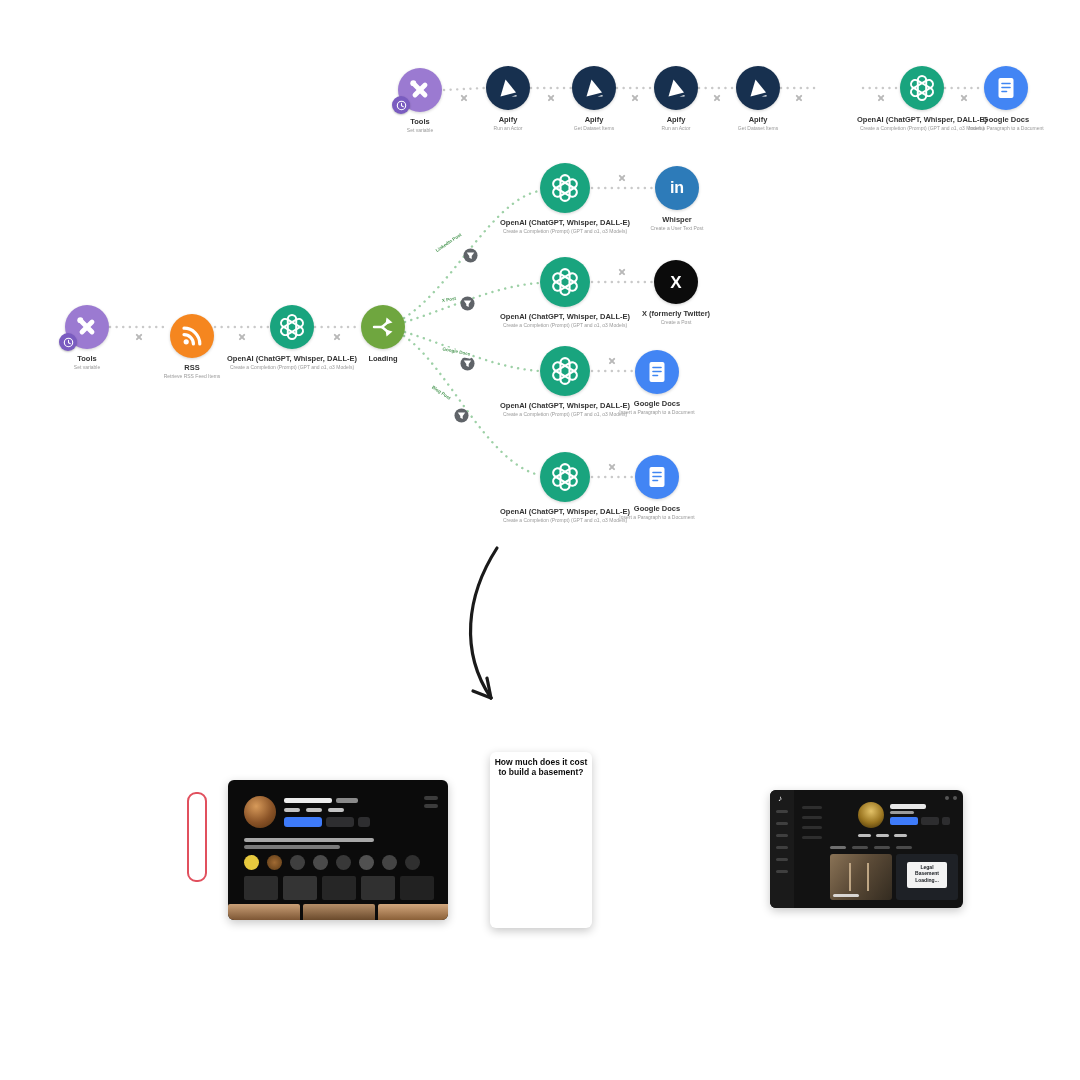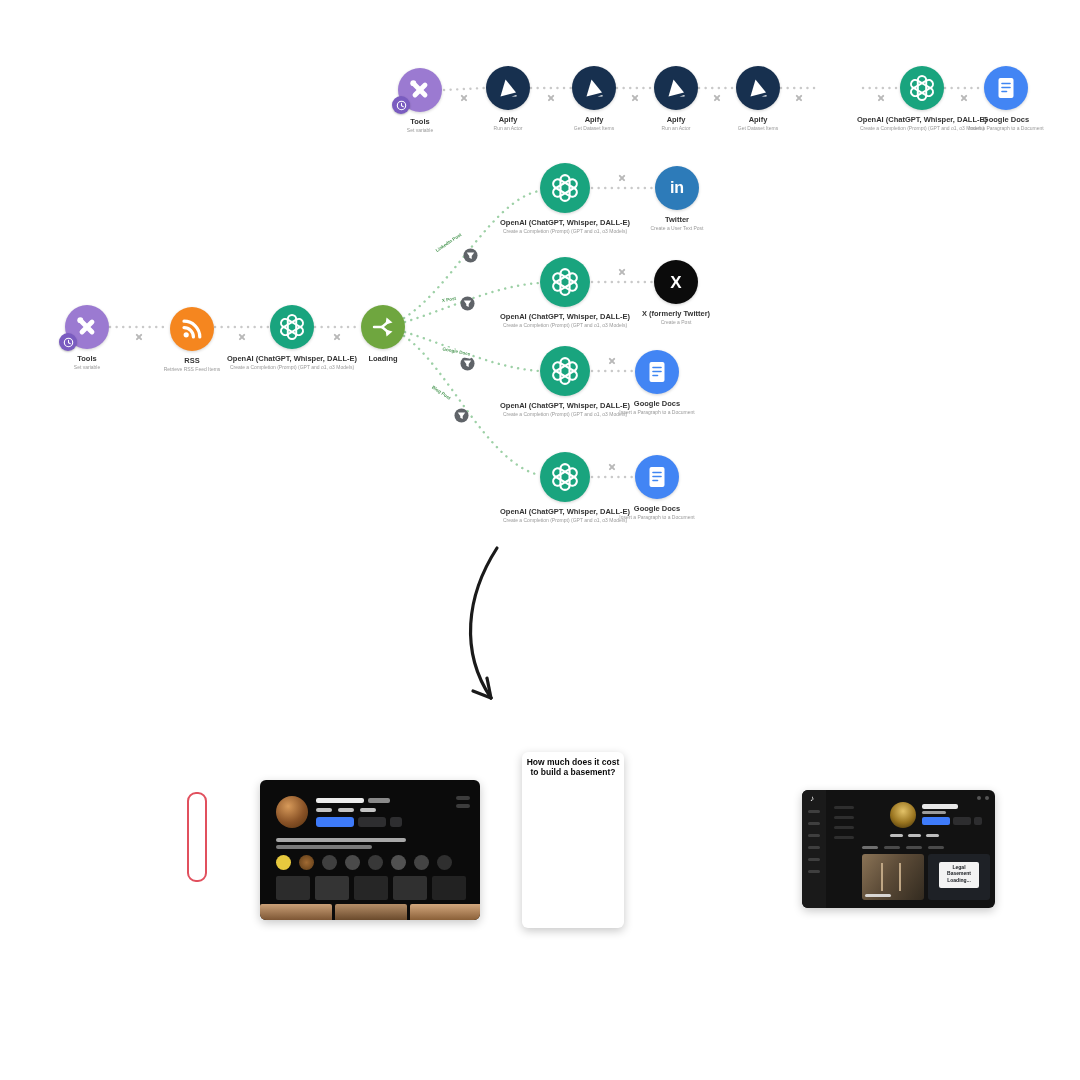--- a/index.html
+++ b/index.html
@@ -20,21 +20,21 @@
   .txtic{color:#fff;font-weight:700;line-height:1;}
   
   .wr{position:absolute;width:8px;height:8px;}
   .wr::before,.wr::after{content:"";position:absolute;left:0;top:3px;width:8px;height:1.8px;
      background:#b9b9b9;border-radius:1px;}
   .wr::before{transform:rotate(45deg);} .wr::after{transform:rotate(-45deg);}
   .filter{position:absolute;width:15px;height:15px;}
   .rlabel{position:absolute;font-size:4.6px;font-weight:700;color:#4f9a58;background:#fff;
      padding:0 2px;line-height:1.5;border-radius:2px;white-space:nowrap;}
   
-  .shot{position:absolute;border-radius:6px;overflow:hidden;box-shadow:0 3px 10px rgba(0,0,0,.22);margin-left:32px;}
+  .shot{position:absolute;border-radius:6px;overflow:hidden;box-shadow:0 3px 10px rgba(0,0,0,.22);}
   .abs{position:absolute;}
   .bar{position:absolute;border-radius:2px;background:#cfcfcf;}
   .pa-head{padding:5px 4px 2px;font-size:8.5px;font-weight:800;color:#0c0c0c;text-align:center;line-height:1.18;}
   .pa-caption{position:absolute;left:0;right:0;bottom:24px;font-style:italic;font-weight:900;
      font-size:9px;color:#262a31;text-align:center;letter-spacing:.2px;
      text-shadow:-1px 0 #fff,1px 0 #fff,0 -1px #fff,0 1px #fff;}
   .pb-caption{position:absolute;left:0;right:0;top:136px;text-align:center;font-weight:900;
      font-size:11px;color:#e2241d;letter-spacing:.3px;}
   .thumb-overlay-text{font-size:5px;font-weight:700;color:#15181d;line-height:1.25;text-align:center;padding:2px;}
 </style>
@@ -217,21 +217,21 @@
           <svg width="11" height="11" viewBox="-6 -6 12 12">
             <circle r="4.6" fill="none" stroke="#fff" stroke-width="1.2"></circle>
             <path d="M0,-2.4 L0,0.2 L2,1.4" fill="none" stroke="#fff" stroke-width="1.1" stroke-linecap="round"></path>
           </svg>
         </div>
     </div>
     <div class="nname">Tools</div>
     <div class="nsub">Set variable</div>
   </div>
 
-  <div class="node" style="left:117px;top:307px">
+  <div class="node" style="left:117px;top:314px">
     <div class="c c44" style="background:#f5861f">
       <svg width="24" height="24" viewBox="0 0 24 24">
           <circle cx="6.2" cy="17.8" r="2.6" fill="#fff"></circle>
           <path d="M4 10.6 a9.4 9.4 0 0 1 9.4 9.4" stroke="#fff" stroke-width="3.2" fill="none" stroke-linecap="round"></path>
           <path d="M4 4.2 a15.8 15.8 0 0 1 15.8 15.8" stroke="#fff" stroke-width="3.2" fill="none" stroke-linecap="round"></path>
         </svg>
     </div>
     <div class="nname">RSS</div>
     <div class="nsub">Retrieve RSS Feed Items</div>
   </div>
@@ -319,21 +319,21 @@
         </svg>
     </div>
     <div class="nname">OpenAI (ChatGPT, Whisper, DALL-E)</div>
     <div class="nsub">Create a Completion (Prompt) (GPT and o1, o3 Models)</div>
   </div>
 
   <div class="node" style="left:602px;top:166px">
     <div class="c c44" style="background:#2d7bb9">
       <span class="txtic" style="font-size:16px">in</span>
     </div>
-    <div class="nname">Twitter</div>
+    <div class="nname">Whisper</div>
     <div class="nsub">Create a User Text Post</div>
   </div>
 
   <div class="node" style="left:601px;top:260px">
     <div class="c c44" style="background:#0b0b0b">
       <span class="txtic" style="font-size:17px;font-weight:800">X</span>
     </div>
     <div class="nname">X (formerly Twitter)</div>
     <div class="nsub">Create a Post</div>
   </div>

